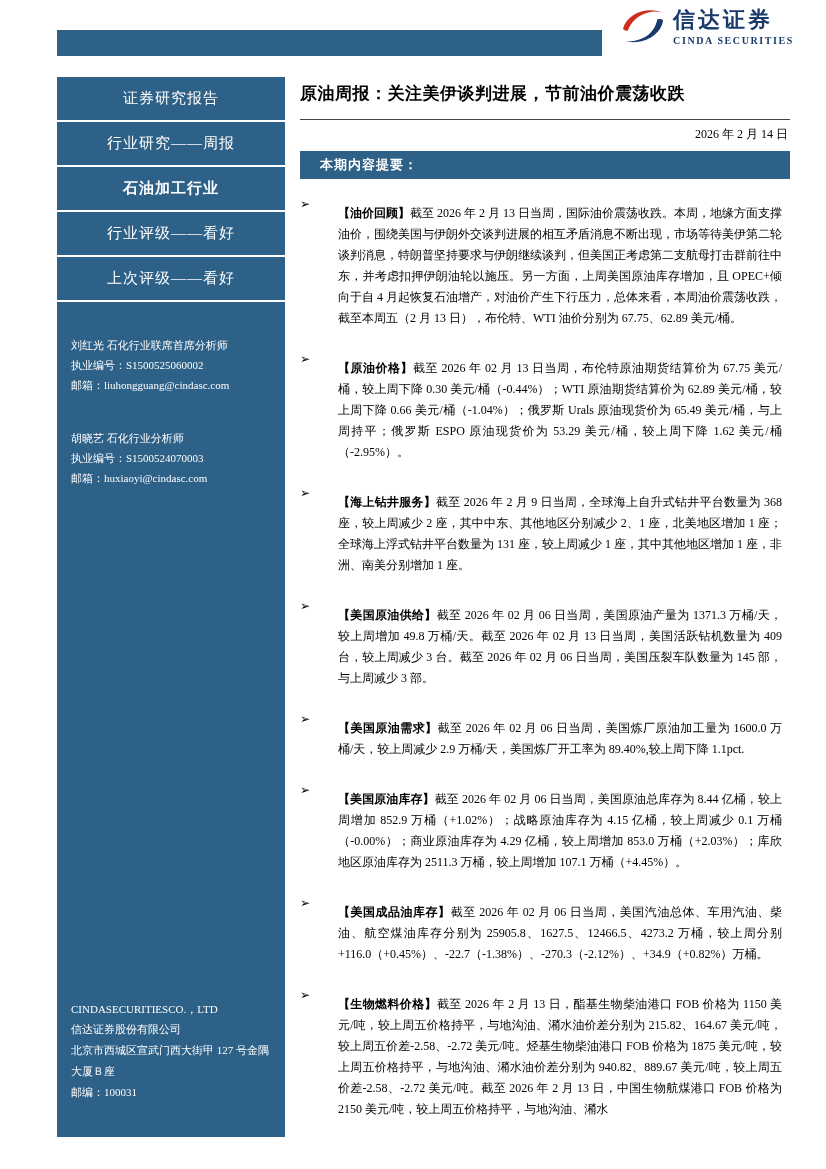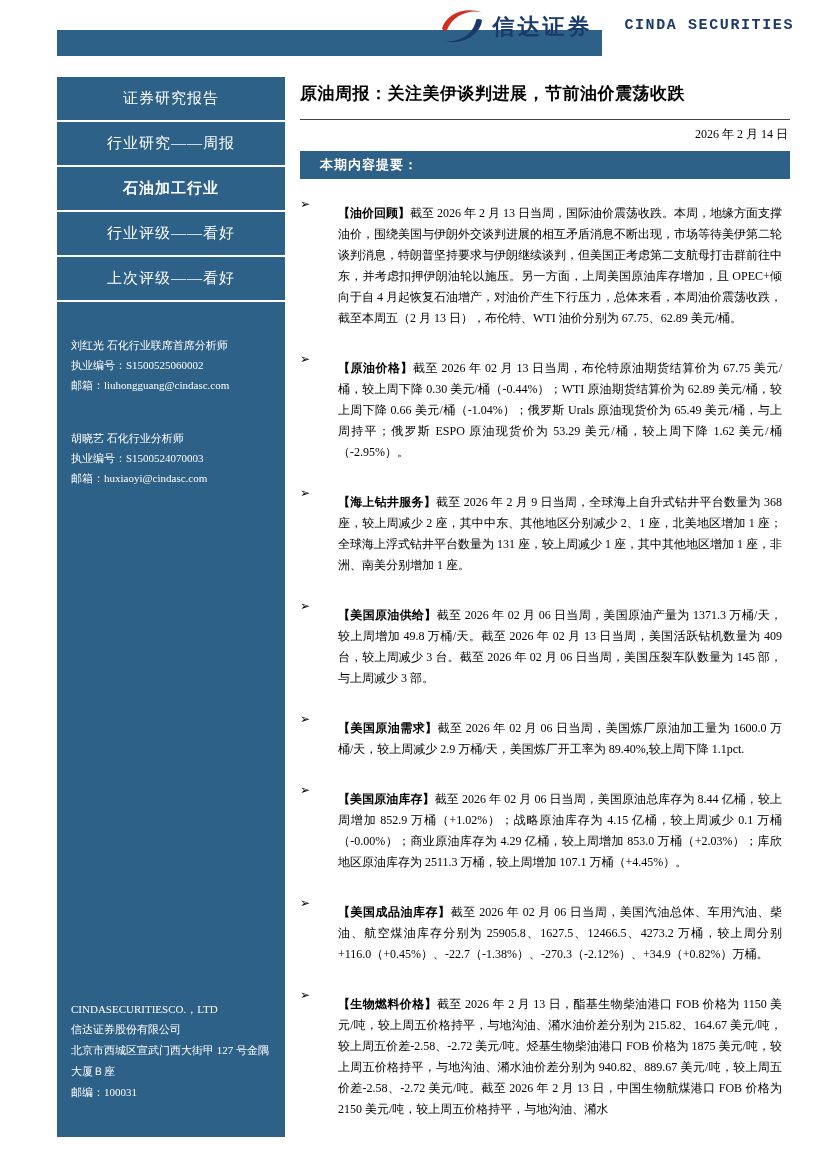--- a/index.html
+++ b/index.html
@@ -9,23 +9,23 @@
   }
   *{box-sizing:border-box;}
   html,body{margin:0;padding:0;background:#ffffff;}
   .page{
     position:relative;width:826px;height:1169px;background:#fff;overflow:hidden;
     font-family:"Liberation Serif","DejaVu Serif",serif;color:#000;
   }
   
   .topbar{position:absolute;left:57px;top:30px;width:545px;height:26px;background:var(--blue);}
   .logo{position:absolute;top:6px;right:32px;display:flex;align-items:center;gap:7px;}
-  .logo-text{display:flex;flex-direction:row;align-items:flex-start;line-height:1.1;}
+  .logo-text{display:flex;flex-direction:column;align-items:flex-start;line-height:1.1;}
   .logo-cn{font-family:"Liberation Sans","DejaVu Sans",sans-serif;font-weight:bold;font-size:22px;color:var(--navy);letter-spacing:3px;}
-  .logo-en{font-family:Liberation Mono, monospace;font-weight:bold;font-size:15px;color:var(--navy);letter-spacing:1.6px;margin-top:3px;margin-left:32px;}
+  .logo-en{font-family:Liberation Serif, serif;font-weight:bold;font-size:10px;color:var(--navy);letter-spacing:1.6px;margin-top:3px;}
   
   .sidebar{
     position:absolute;left:57px;top:75px;width:228px;height:1062px;
     background:var(--blue);color:#fff;
   }
   .side-items{border-top:2px solid #fff;}
   .side-item{
     border-bottom:2px solid #fff;padding:12px 8px;font-size:15px;letter-spacing:1px;text-align:center;
   }
   .side-item.strong{font-weight:bold;}

